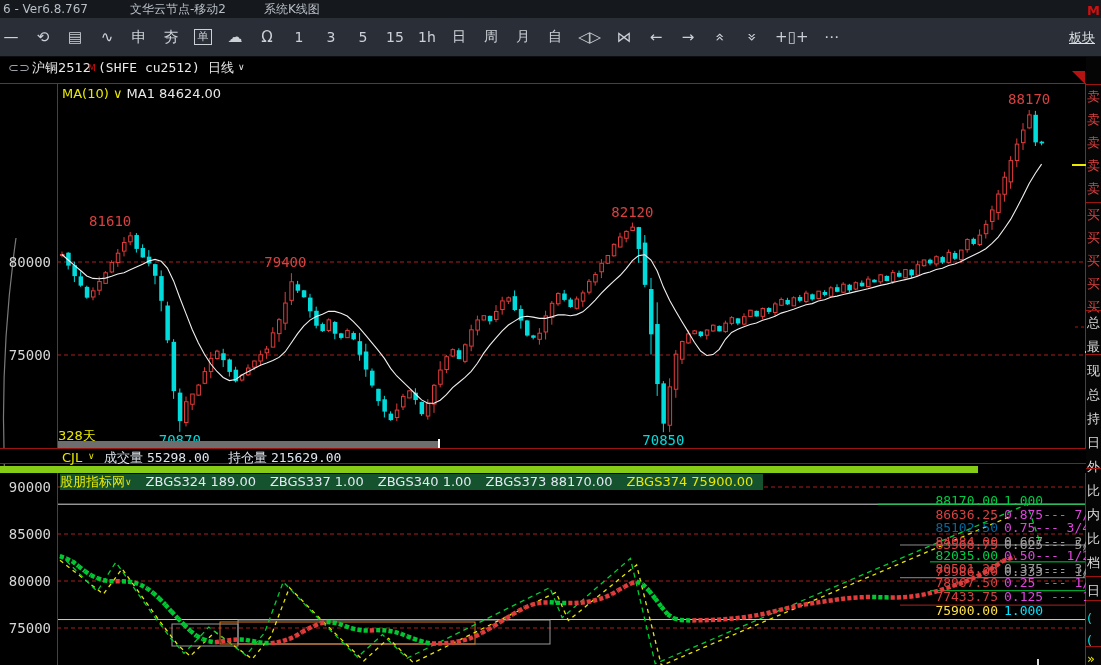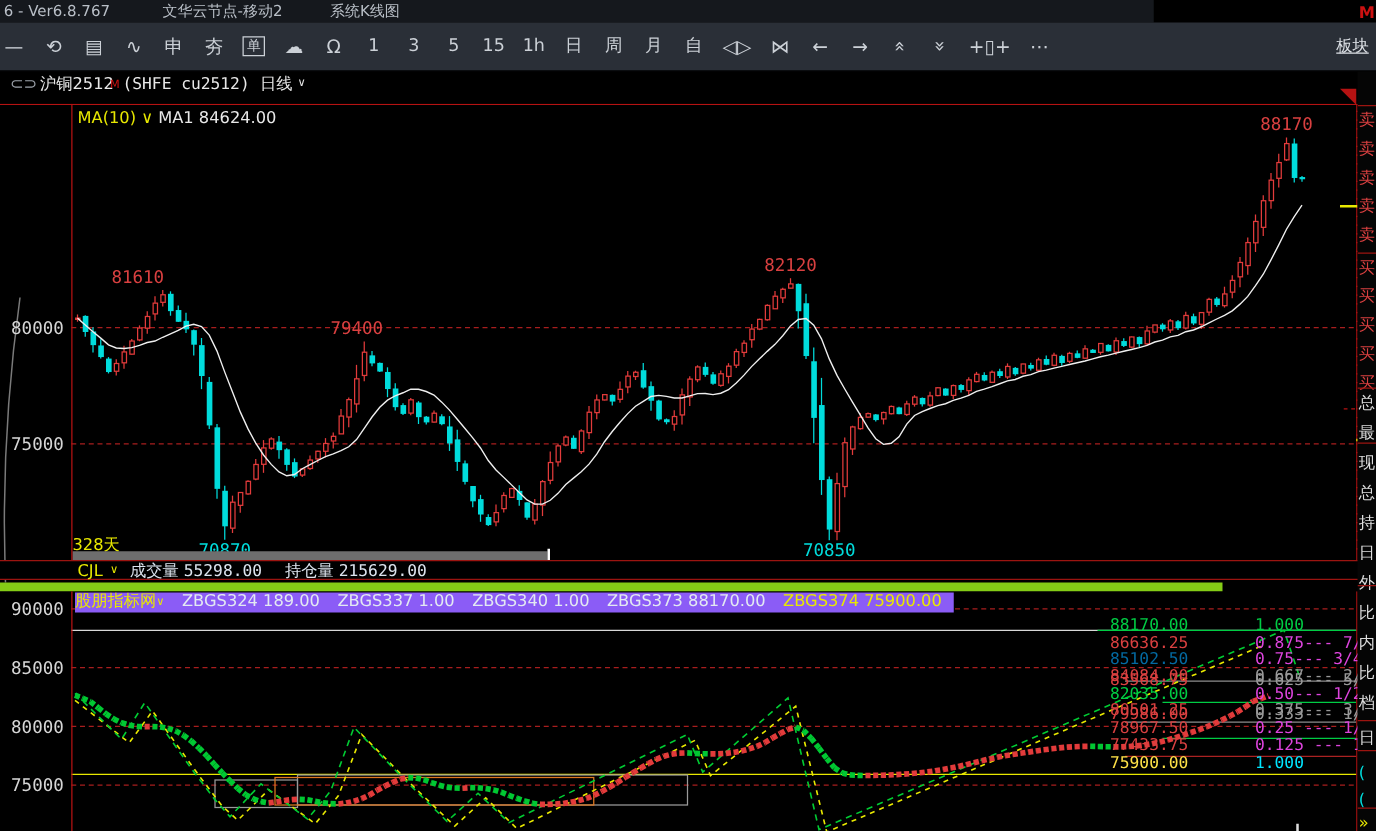--- a/index.html
+++ b/index.html
@@ -1,20 +1,20 @@
 <!DOCTYPE html>
 <html><head>
 <meta charset="utf-8">
 <style>
   * { margin:0; padding:0; box-sizing:border-box; }
   html,body { width:1101px; height:665px; background:#000; overflow:hidden;
     font-family:"DejaVu Sans","Liberation Sans",sans-serif; }
   .mono { font-family:"DejaVu Sans Mono","Liberation Mono",monospace; }
   
-  #titlebar { position:absolute; left:0; top:0; width:923px; height:18px;
+  #titlebar { position:absolute; left:0; top:0; width:1101px; height:18px;
     background:#15181d; color:#b9bfc7; font-size:12px; line-height:18px; }
   #titlebar span { position:absolute; white-space:nowrap; }
   
   #toolbar { position:absolute; left:0; top:18px; width:1101px; height:39px;
     background:#2a2f37; border-bottom:1px solid #0b0d10; color:#ccd1d7;
     display:flex; align-items:center; gap:14px; padding-left:2px; font-size:15px; }
   .tb-ic { min-width:18px; text-align:center; cursor:default; color:#ccd1d7;
     font-family:"DejaVu Sans","Liberation Sans",sans-serif; }
   .tb-ic.boxed { border:1px solid #ccd1d7; font-size:11px; padding:0 2px; line-height:14px; }
   .tb-ic.rot { display:inline-block; transform:rotate(90deg); }
@@ -31,26 +31,26 @@
   
   #main-svg { position:absolute; left:0; top:83px; width:1101px; height:365px; }
   #arc-svg  { position:absolute; left:0; top:83px; width:60px; height:582px; }
   #cjl-row { position:absolute; left:0; top:448px; width:1101px; height:16px; background:#000;
     border-top:1px solid #9c1410; border-bottom:1px solid #9c1410;
     color:#dde4ee; font-size:13px; line-height:17px; }
   #cjl-row span, #ind-row span { white-space:pre; }
   #bottom-panel { position:absolute; left:0; top:466px; width:978px; height:199px; background:#000;
     border-top:7px solid #84cc16; }
   #bottom-svg { position:absolute; left:0; top:0; width:1101px; height:198px; }
-  #ind-row { position:absolute; left:60px; top:1px; height:16px; background:#8b5cf6;
+  #ind-row { position:absolute; left:60px; top:1px; height:16px; background:#14532d;
     color:#dde4ee; font-size:13px; line-height:16px; white-space:nowrap; padding-right:10px; }
   .yel { color:#e8e800; }
   .chev { font-size:9px; position:relative; top:-1px; }
   
-  .lad-price { position:absolute; width:110px; font-size:13px;
+  .lad-price { position:absolute; width:110px; text-align:right; font-size:13px;
     font-family:"DejaVu Sans Mono","Liberation Mono",monospace; line-height:13px; }
   .lad-frac { position:absolute; left:1004px; font-size:13px;
     font-family:"DejaVu Sans Mono","Liberation Mono",monospace; line-height:13px; white-space:pre; }
   #annotation { position:absolute; left:763px; top:45px; font-size:14px; letter-spacing:1px; }
   
   #sliver { position:absolute; left:1086px; top:57px; width:15px; height:608px;
     background:#050505; overflow:hidden; }
   #sliver .sl-ch { position:absolute; left:1px; font-size:13px; line-height:13px; white-space:nowrap; }
   #sliver .sl-sep { position:absolute; left:0; width:15px; height:1px; background:#9c1410; }
 </style>

